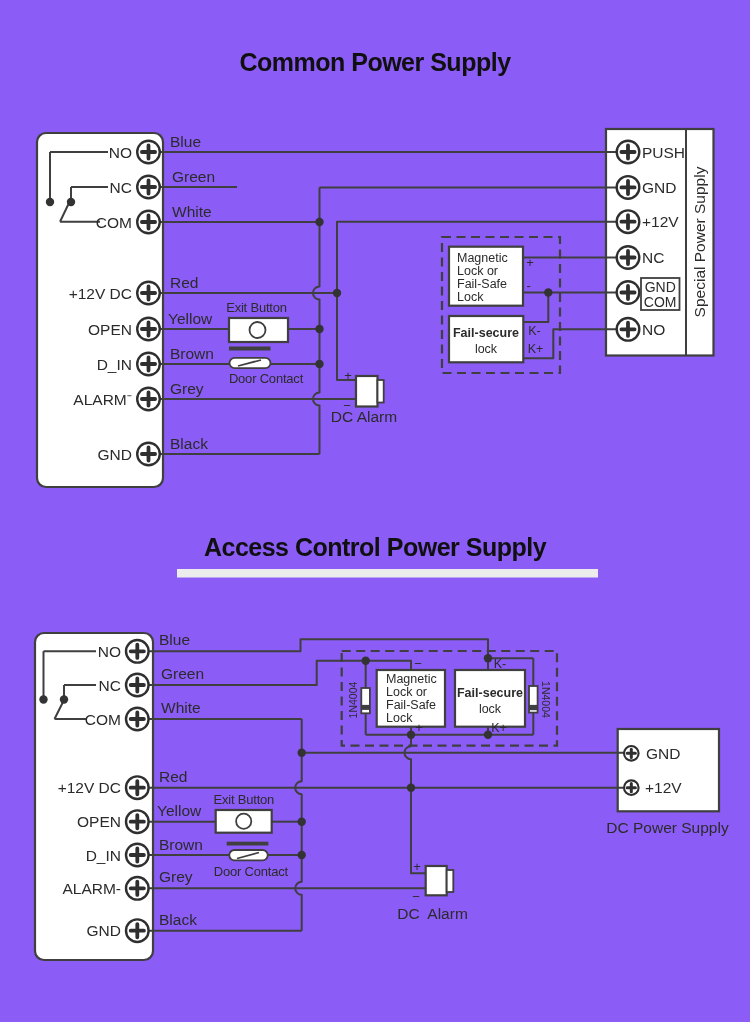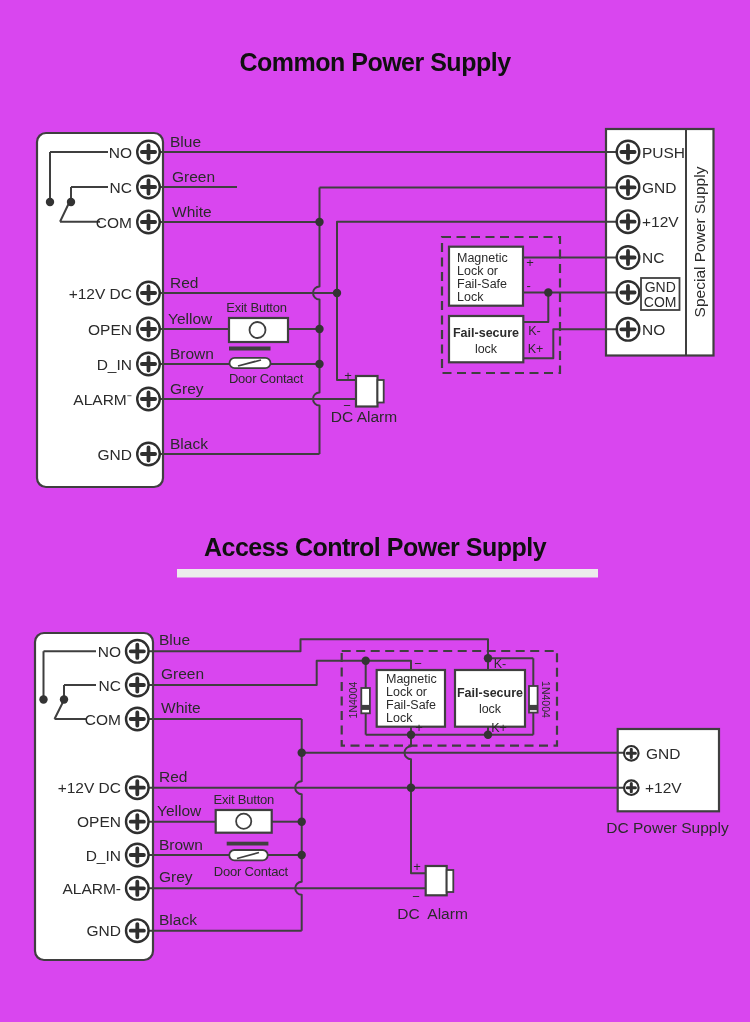--- a/index.html
+++ b/index.html
@@ -1,16 +1,16 @@
 <!DOCTYPE html>
 <html><head>
 <meta charset="utf-8">
 <style>
   html,body{margin:0;padding:0;background:#fff;}
-  .stage{position:relative;width:750px;height:1022px;background:#d946ef;overflow:hidden;
+  .stage{position:relative;width:750px;height:1022px;background:#8b5cf6;overflow:hidden;
          font-family:"Liberation Sans",sans-serif;}
   svg{position:absolute;left:0;top:0;}
   .w{fill:none;stroke:#3f3f3f;stroke-width:2;stroke-linejoin:round;}
   .bx{fill:#fff;stroke:#3f3f3f;stroke-width:2.2;}
   .thin{fill:#fff;stroke:#3f3f3f;stroke-width:1.8;}
   .dash{fill:none;stroke:#3f3f3f;stroke-width:2.2;stroke-dasharray:9 5.5;}
   .blk{fill:#3f3f3f;stroke:none;}
   text{fill:#2b2b2b;font-family:"Liberation Sans",sans-serif;}
   .cb{dominant-baseline:central;}
   .mid{text-anchor:middle;}

